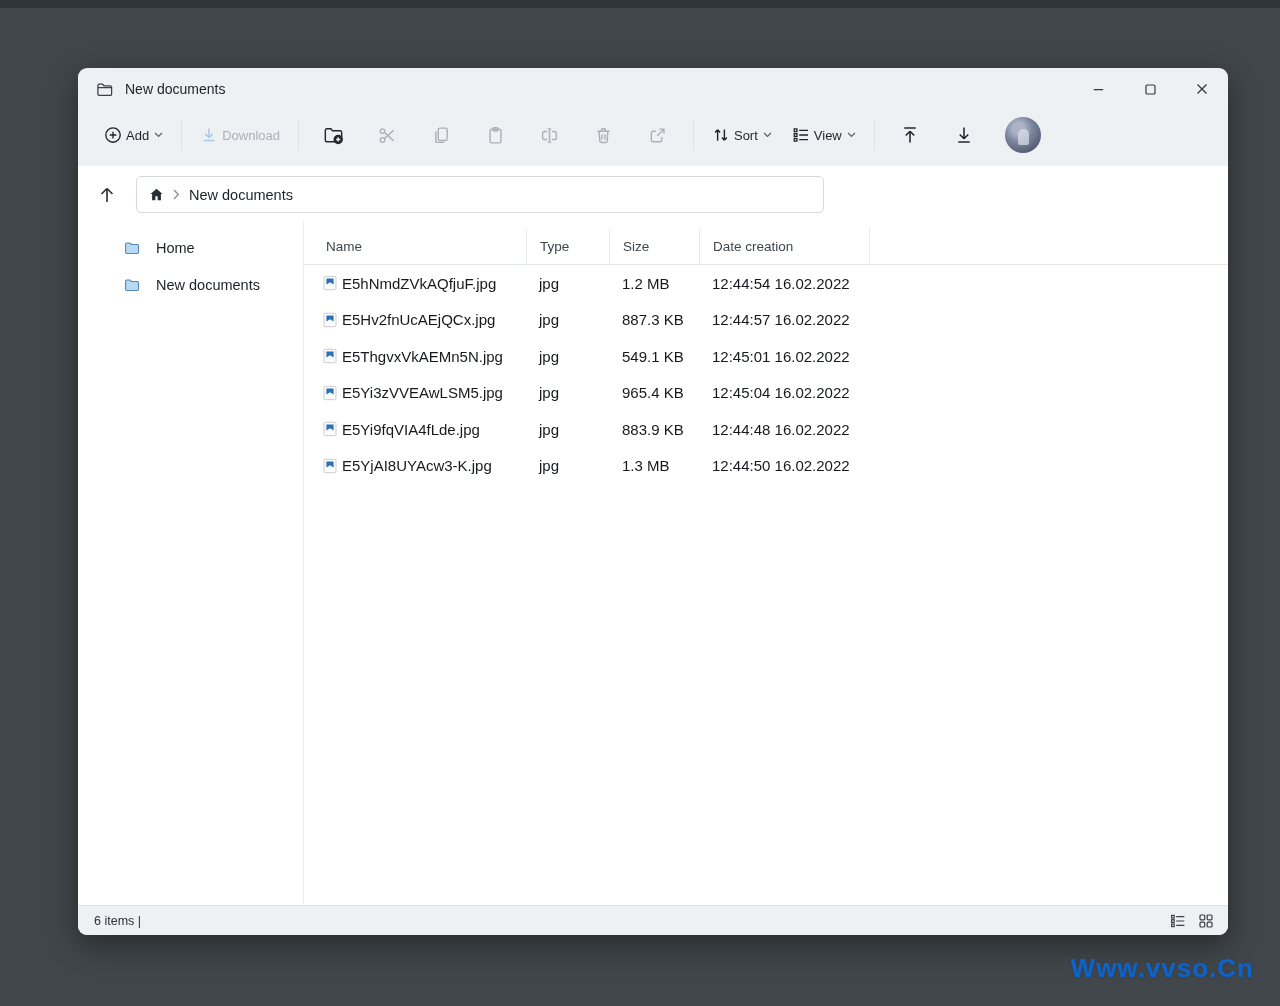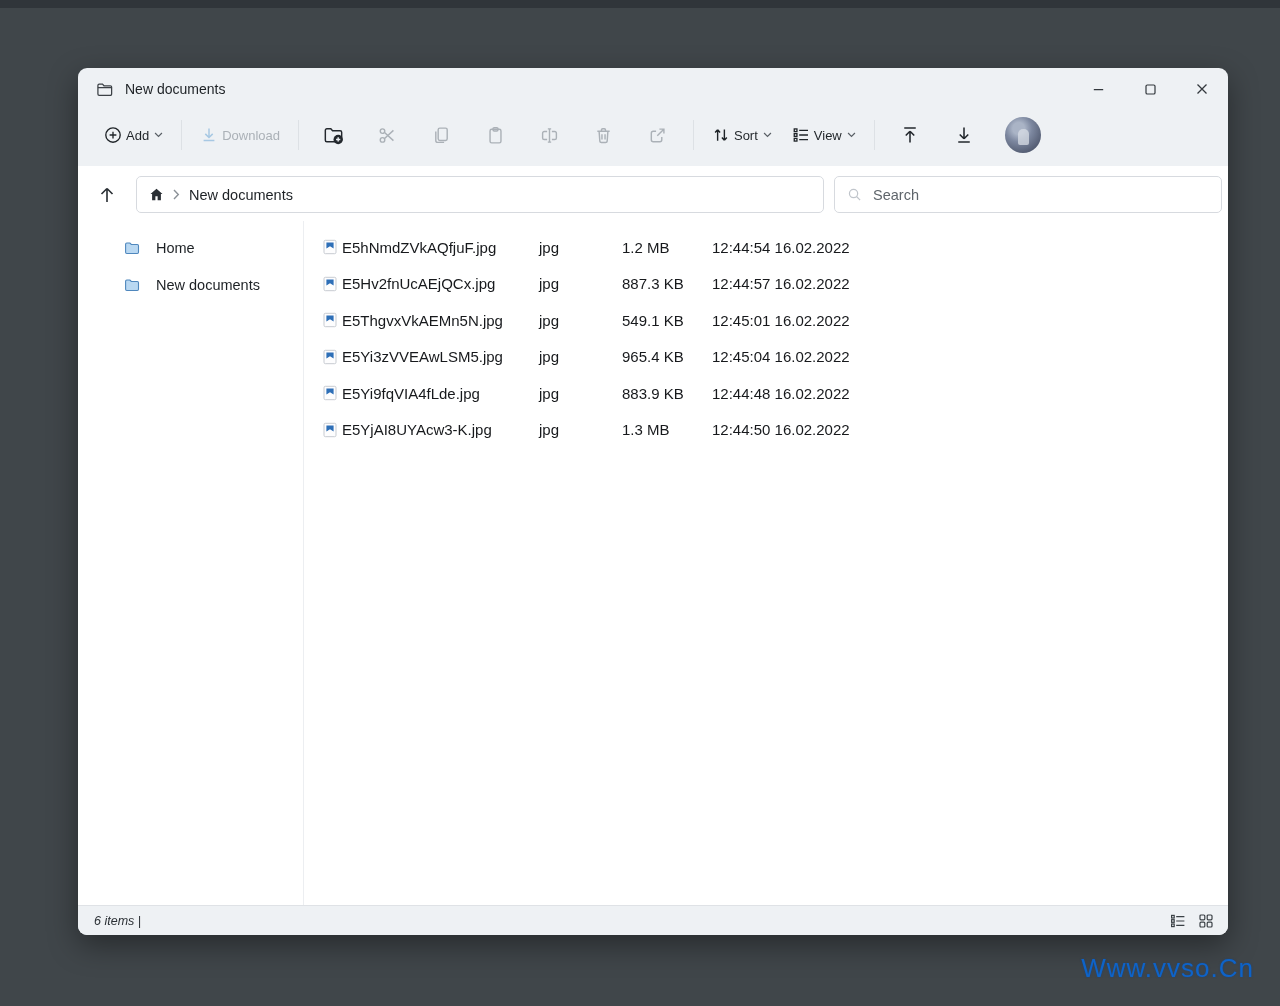--- a/index.html
+++ b/index.html
@@ -63,26 +63,26 @@
   .thead { height:36px; border-bottom:1px solid #e4e7ea; }
   .th { font-size:13.5px; color:#40464c; padding-left:13px; height:100%; display:flex; align-items:center; cursor:pointer; }
   .th:first-child { padding-left:22px; }
   .th + .th, .th-empty { border-left:1px solid #e7eaed; height:100%; }
   .frow { height:36.5px; cursor:default; }
   .fname { display:flex; align-items:center; gap:4px; padding-left:18px; font-size:15px; color:#17191c; white-space:nowrap; overflow:hidden; }
   .fcell { font-size:15px; color:#17191c; padding-left:13px; white-space:nowrap; }
 
   
   .statusbar { height:30px; flex:0 0 auto; background:#eef1f4; border-top:1px solid #dfe2e6;
-               display:flex; align-items:center; padding:0 12px 0 16px;font-style:italic; }
+               display:flex; align-items:center; padding:0 12px 0 16px; }
   .status-text { font-size:12.5px; color:#2c3136; }
   .status-icons { margin-left:auto; display:flex; gap:8px; }
   .status-icon-btn { background:none; border:none; color:#3a4045; display:flex; align-items:center; cursor:pointer; padding:2px; }
 
-  .watermark { position:absolute; right:26px; bottom:22px; font-size:26px; font-weight:normal;
+  .watermark { position:absolute; right:26px; bottom:22px; font-size:26px; font-weight:bold;
                color:#0e63c8; letter-spacing:1px; text-shadow:0 0 2px rgba(10,70,150,.55); }
 
   svg { display:block; }
 </style>
 </head>
 <body>
 
 <div class="top-strip"></div>
 
 <div class="window">
@@ -277,29 +277,20 @@
               <path d="M8 1.8L1.6 7.4h1.7v6.6h3.5V9.8h2.4V14h3.5V7.4h1.7z" fill="currentColor"></path>
             </svg>
         </span>
         <span class="chev">
           <svg width="7" height="11" viewBox="0 0 7 11" fill="none" stroke="currentColor" stroke-width="1.4">
               <path d="M1 1l4.3 4.5L1 10"></path>
             </svg>
         </span>
         <span class="crumb">New documents</span>
       </div>
-      <div class="searchbox">
-        <span class="s-ic">
-          <svg width="15" height="15" viewBox="0 0 16 16" fill="none" stroke="currentColor" stroke-width="1.3">
-            <circle cx="7" cy="7" r="4.4"></circle>
-              <path d="M10.4 10.4L14 14"></path>
-          </svg>
-        </span>
-        <input type="text" placeholder="Search" style="">
-      </div>
     </div>
 
     <div class="body">
 
       <aside class="sidebar">
         <div>
   <button class="side-item">
     <span>
       <svg width="16" height="16" viewBox="0 0 16 16">
         <path d="M1.6 4.2A1.2 1.2 0 0 1 2.8 3h3.1l1.4 1.5h6A1.2 1.2 0 0 1 14.5 5.7v6.6a1.2 1.2 0 0 1-1.2 1.2H2.8a1.2 1.2 0 0 1-1.2-1.2z" fill="#b9d8f2" stroke="#4f87bd" stroke-width="1.1"></path>
@@ -313,20 +304,27 @@
       <svg width="16" height="16" viewBox="0 0 16 16">
         <path d="M1.6 4.2A1.2 1.2 0 0 1 2.8 3h3.1l1.4 1.5h6A1.2 1.2 0 0 1 14.5 5.7v6.6a1.2 1.2 0 0 1-1.2 1.2H2.8a1.2 1.2 0 0 1-1.2-1.2z" fill="#b9d8f2" stroke="#4f87bd" stroke-width="1.1"></path>
       </svg>
     </span>
     <span class="s-label">New documents</span>
   </button>
 </div>
       </aside>
 
       <section class="files">
+        <div class="thead">
+          <div class="th">Name</div>
+          <div class="th">Type</div>
+          <div class="th">Size</div>
+          <div class="th">Date creation</div>
+          <div class="th-empty"></div>
+        </div>
         <div>
   <div class="frow">
     <div class="fname">
       <span>
         <svg width="16" height="16" viewBox="0 0 16 16">
           <rect x="2" y="1.3" width="12" height="13.4" rx="1.4" fill="#fdfdfe" stroke="#c7cbd1" stroke-width="1"></rect>
           <path d="M4.4 3.6h7.2v6l-3.6-2.4-3.6 2.4z" fill="#2e6fb7"></path>
         </svg>
       </span>
       <span>E5hNmdZVkAQfjuF.jpg</span>

